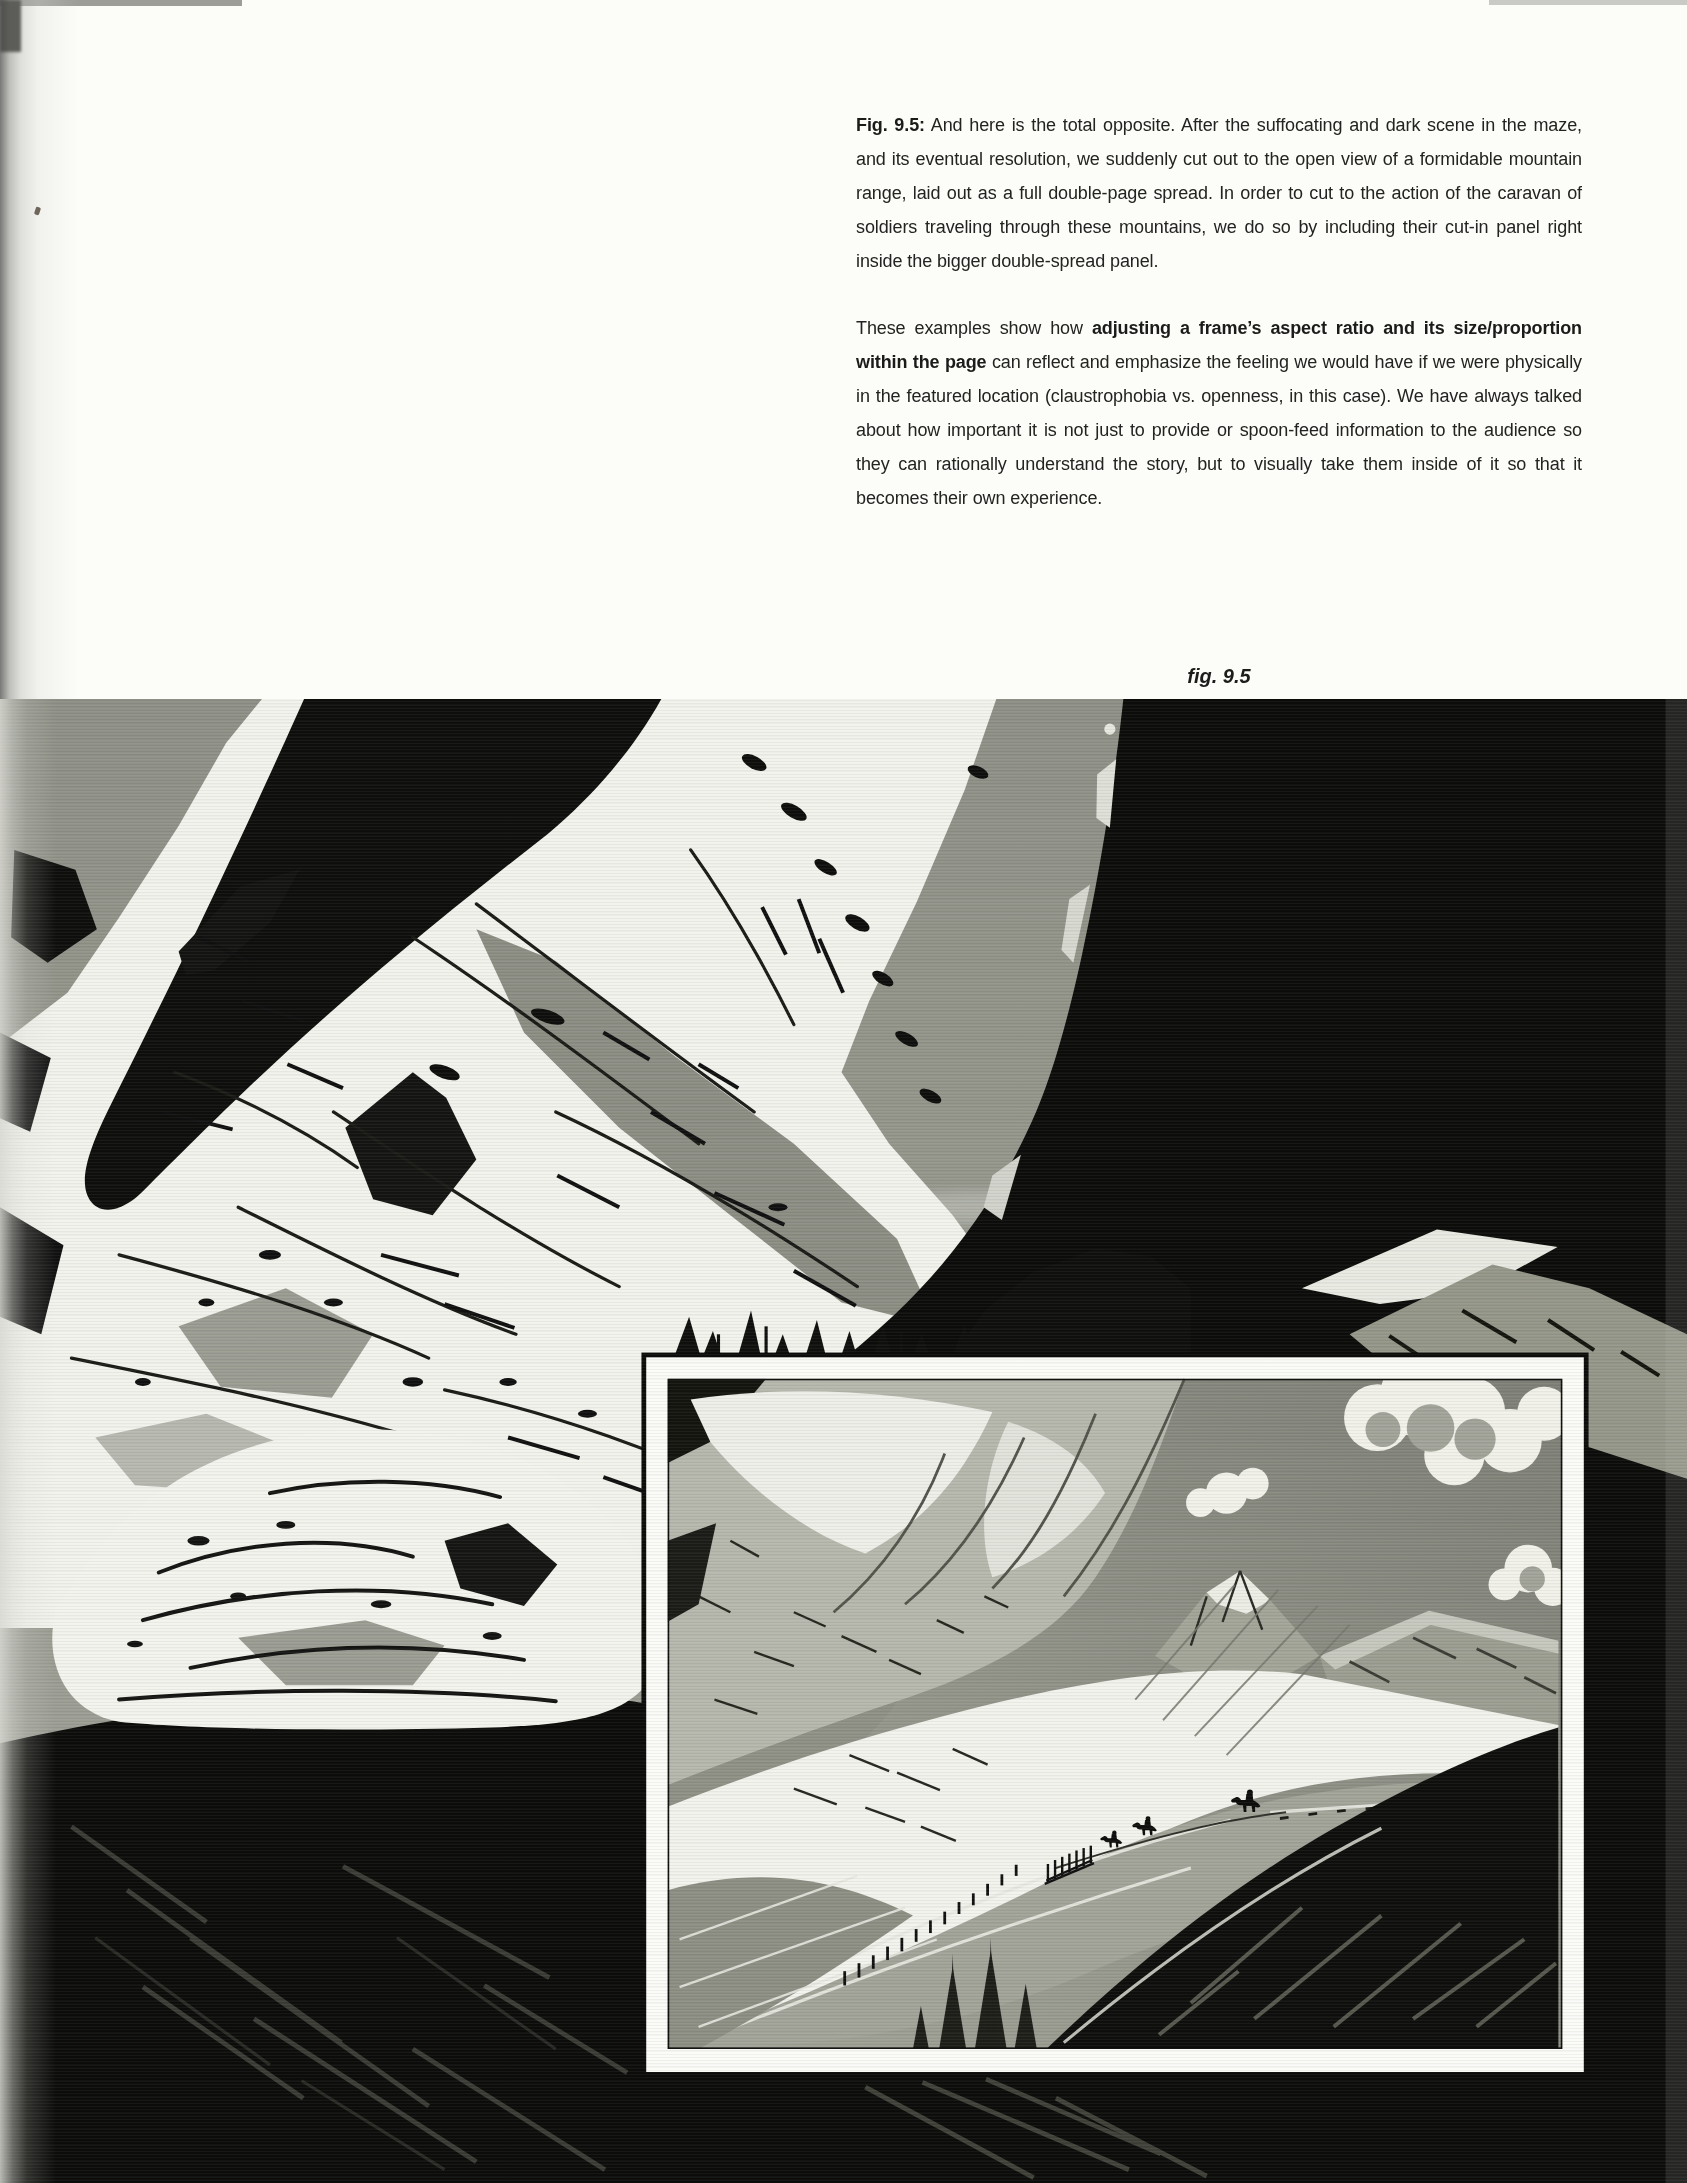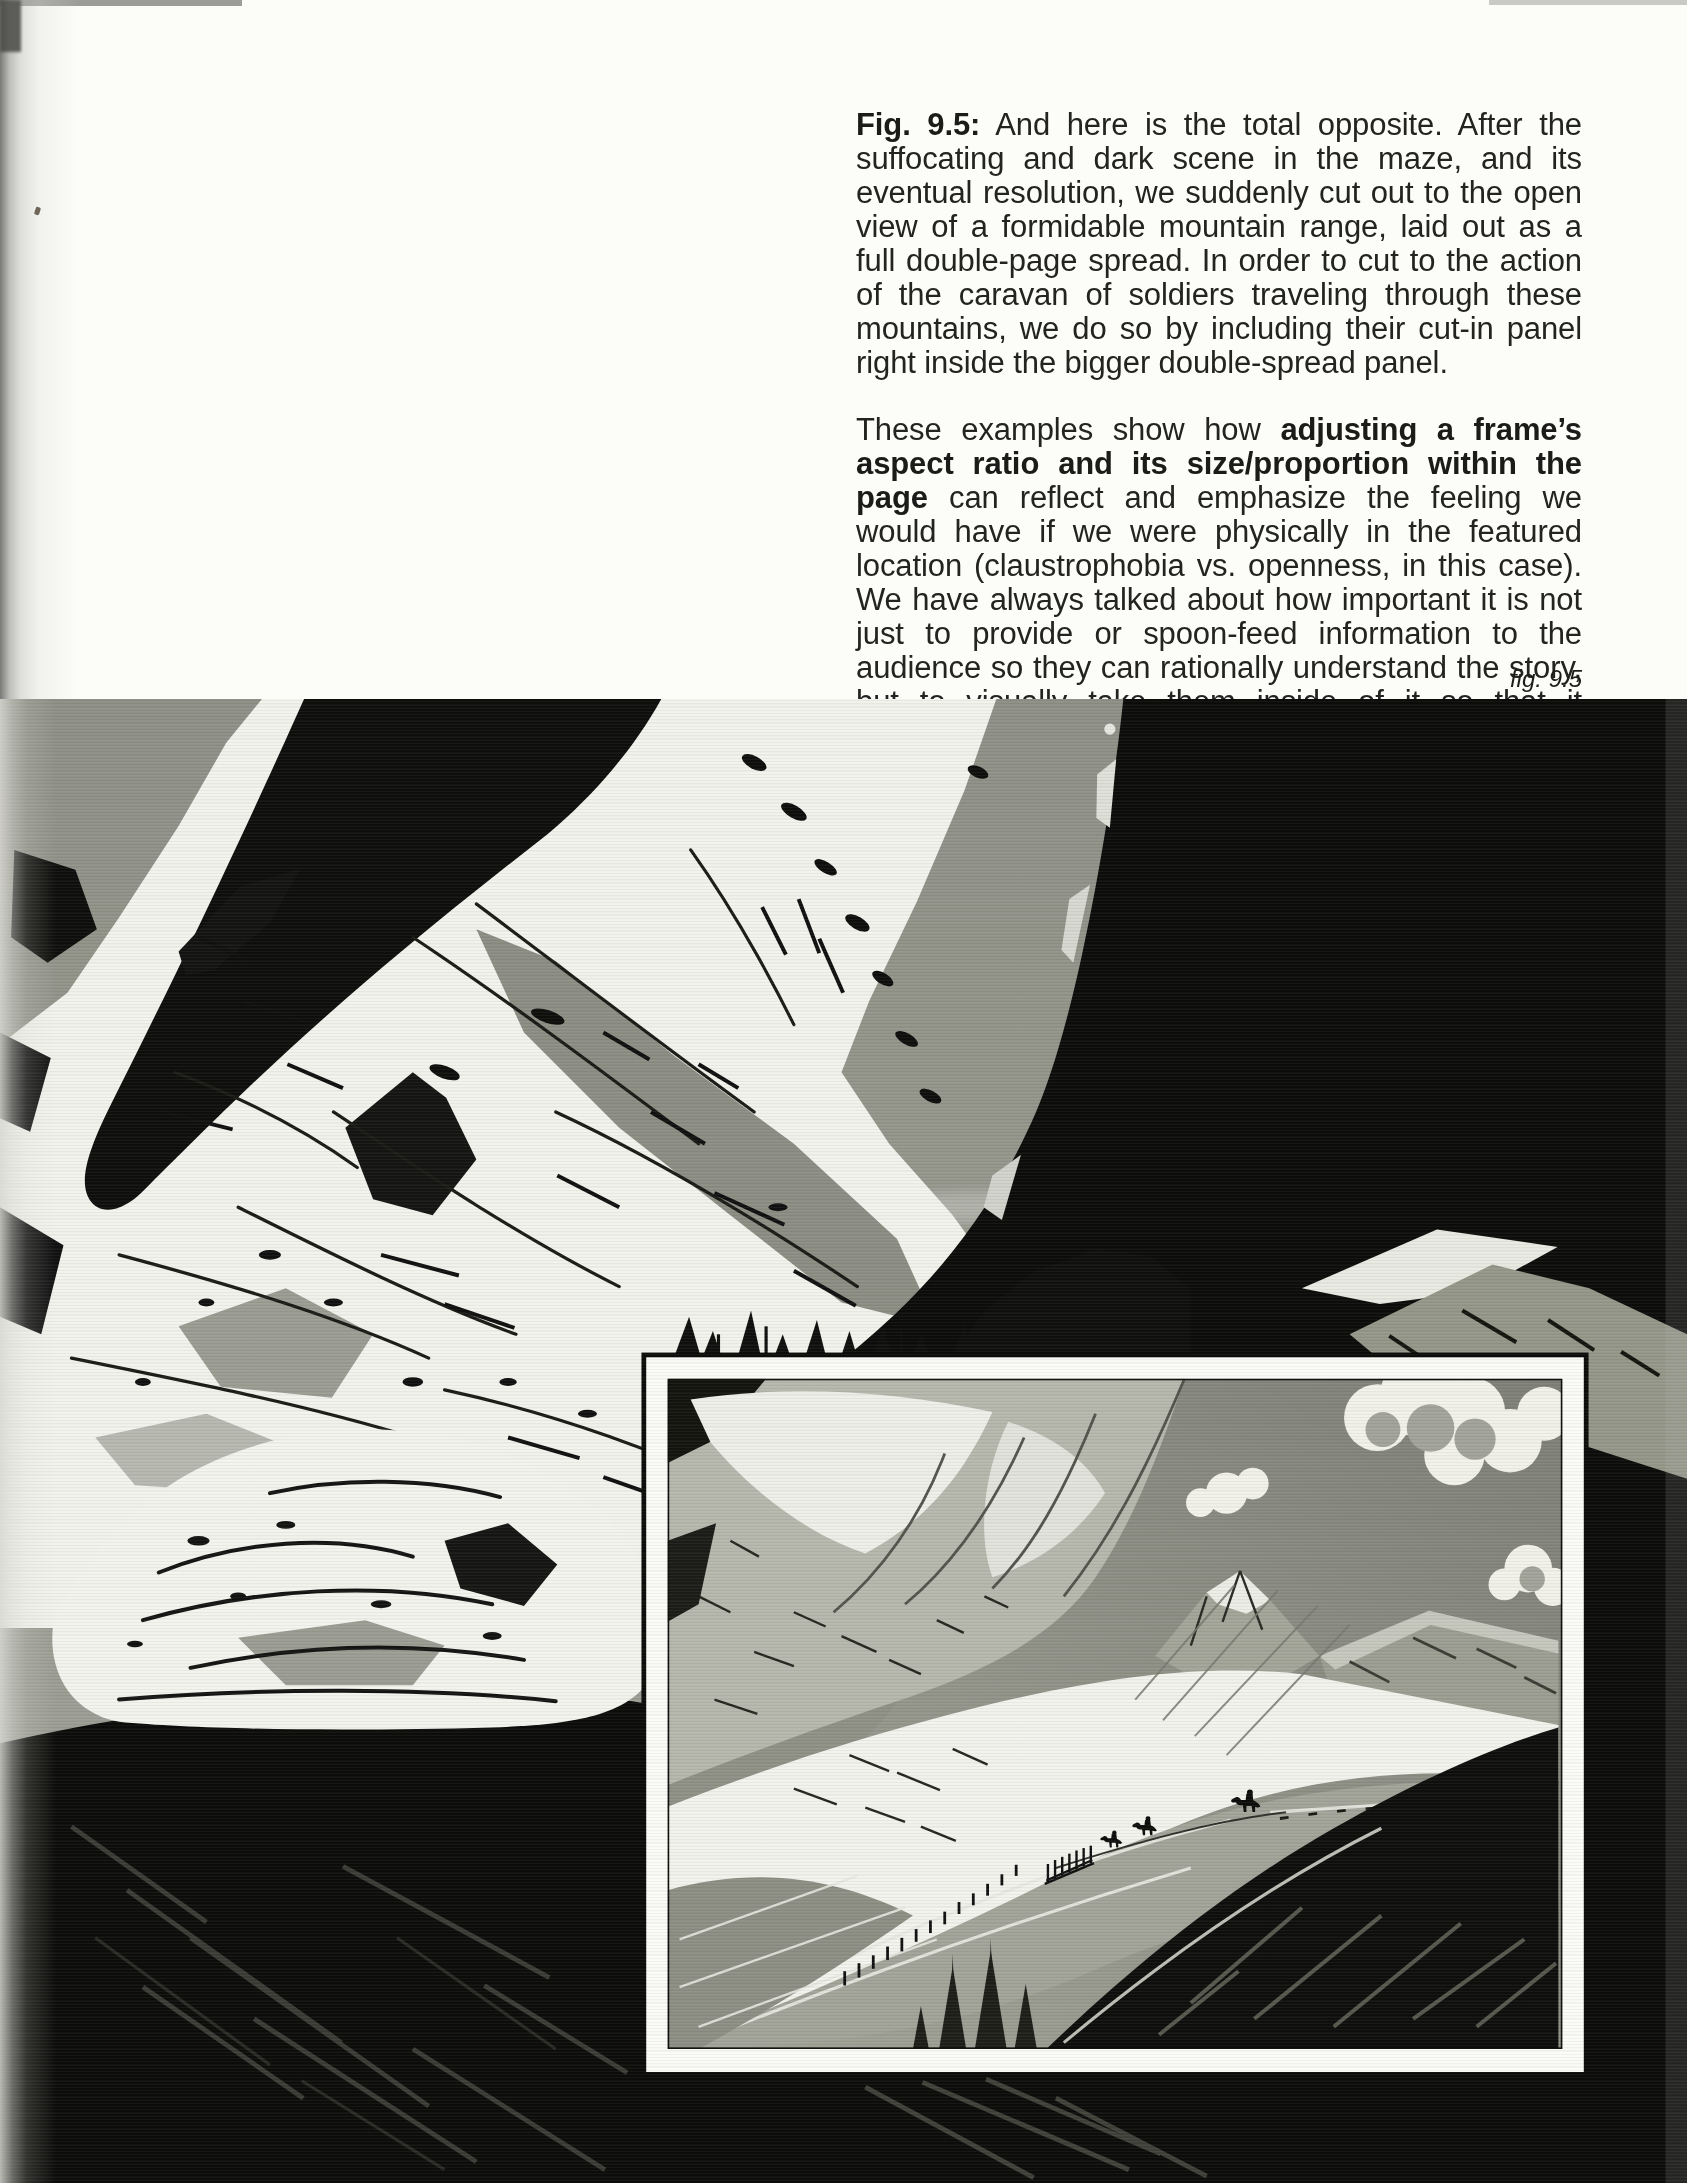--- a/index.html
+++ b/index.html
@@ -14,25 +14,25 @@
     filter:blur(1.6px);}
   .gutter-art{position:absolute;left:0;top:699px;width:64px;height:1485px;pointer-events:none;
     background:linear-gradient(90deg, rgba(216,216,210,.85) 0px, rgba(216,216,210,.45) 12.7px,
                rgba(216,216,210,.18) 27px, rgba(216,216,210,0) 56px);z-index:5;}
   .top-edge-left{position:absolute;left:0;top:0;width:242px;height:5.6px;background:#9c9c98;}
   .top-edge-right{position:absolute;left:1489px;top:0;width:198px;height:4.8px;background:#bcbcb8;opacity:.8;}
   .speck{position:absolute;left:35px;top:207px;width:4.8px;height:8px;background:#6e6659;
     border-radius:1.6px;transform:rotate(18deg);}
   
   .text-col{position:absolute;left:856px;top:108px;width:726px;
-    font-size:31px;line-height:34px;letter-spacing:-0.1px;color:#232321;text-align:justify;}
+    font-size:18px;line-height:34px;letter-spacing:-0.1px;color:#232321;text-align:justify;}
   .text-col p{margin:0 0 33px 0;}
   .text-col b{font-weight:bold;color:#1b1b19;}
-  .fig-label{position:absolute;left:856px;top:665px;width:726px;text-align:right;
-    font-style:italic;font-weight:normal;font-size:24px;color:#1c1c1a;}
+  .fig-label{position:absolute;left:856px;top:665px;width:726px;text-align:center;
+    font-style:italic;font-weight:bold;font-size:20px;color:#1c1c1a;}
   
   .artwork{position:absolute;left:0;top:699px;width:1687px;height:1485px;}
   .artwork svg{display:block;width:100%;height:100%;}
   .artwork::after{content:"";position:absolute;inset:0;pointer-events:none;
     background:repeating-linear-gradient(0deg, rgba(255,255,255,.05) 0 0.8px,
                rgba(0,0,0,.05) 1.6px 2.4px, rgba(0,0,0,0) 2.4px 3.2px);}
 </style>
 </head>
 <body>
 

